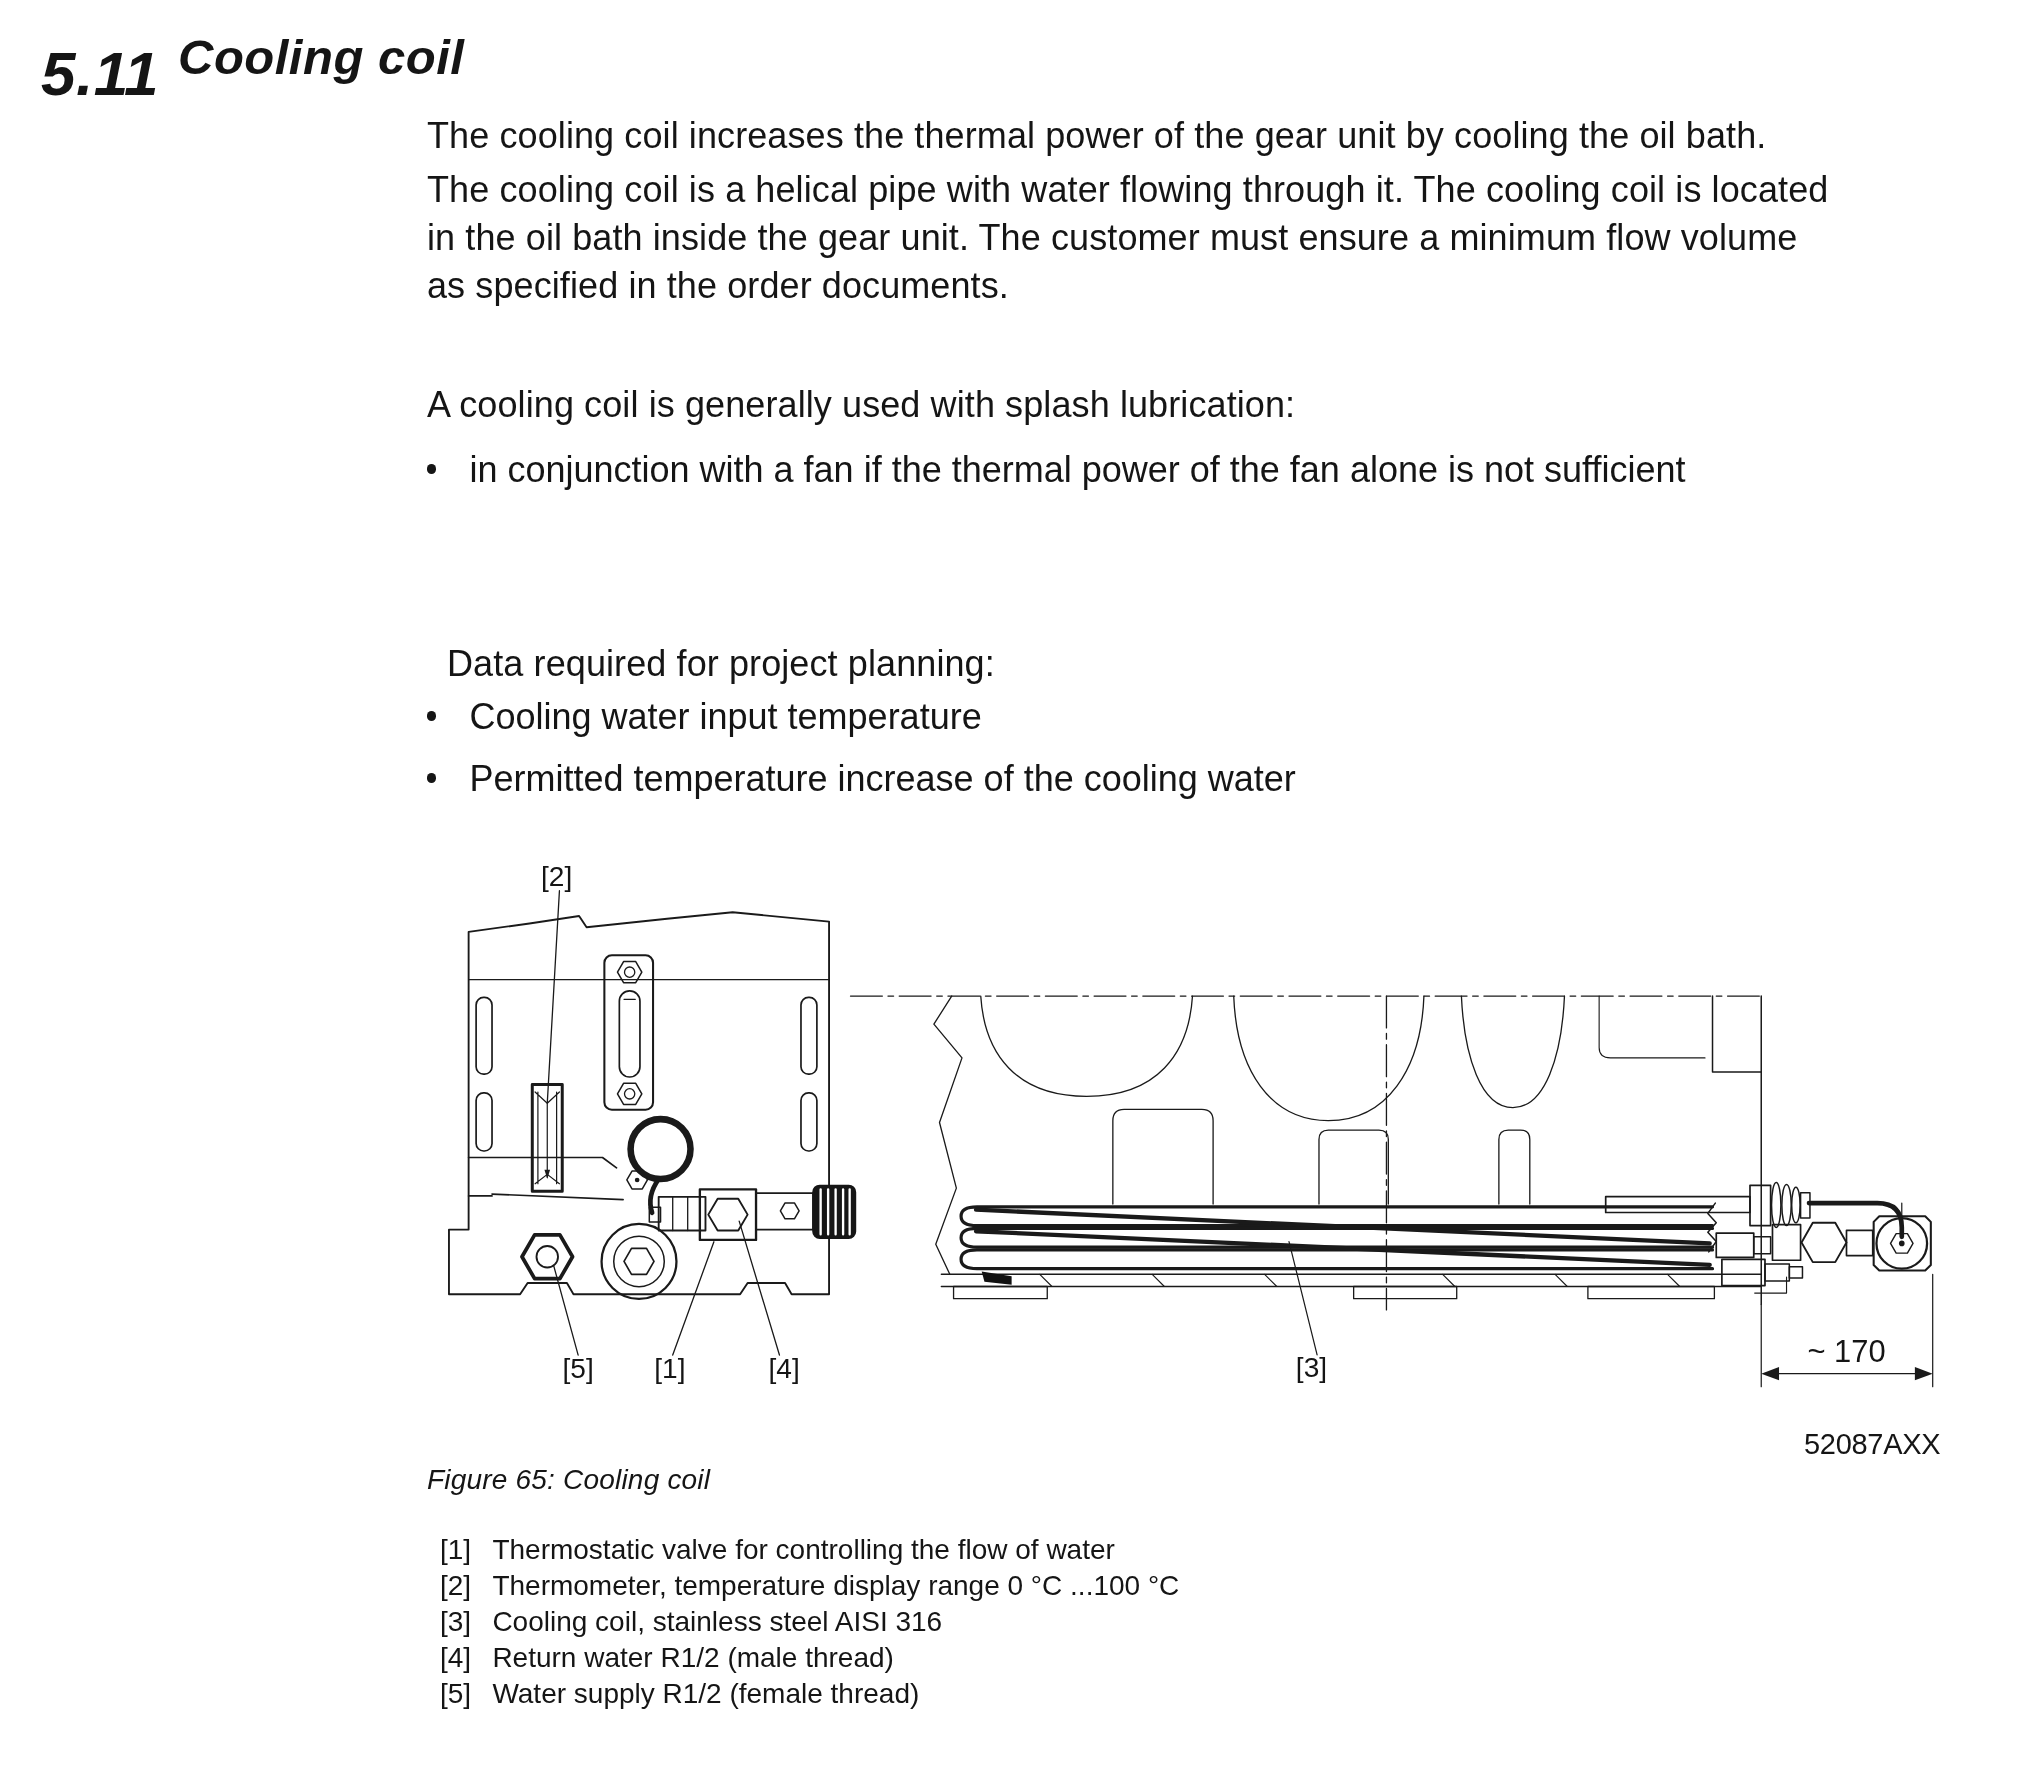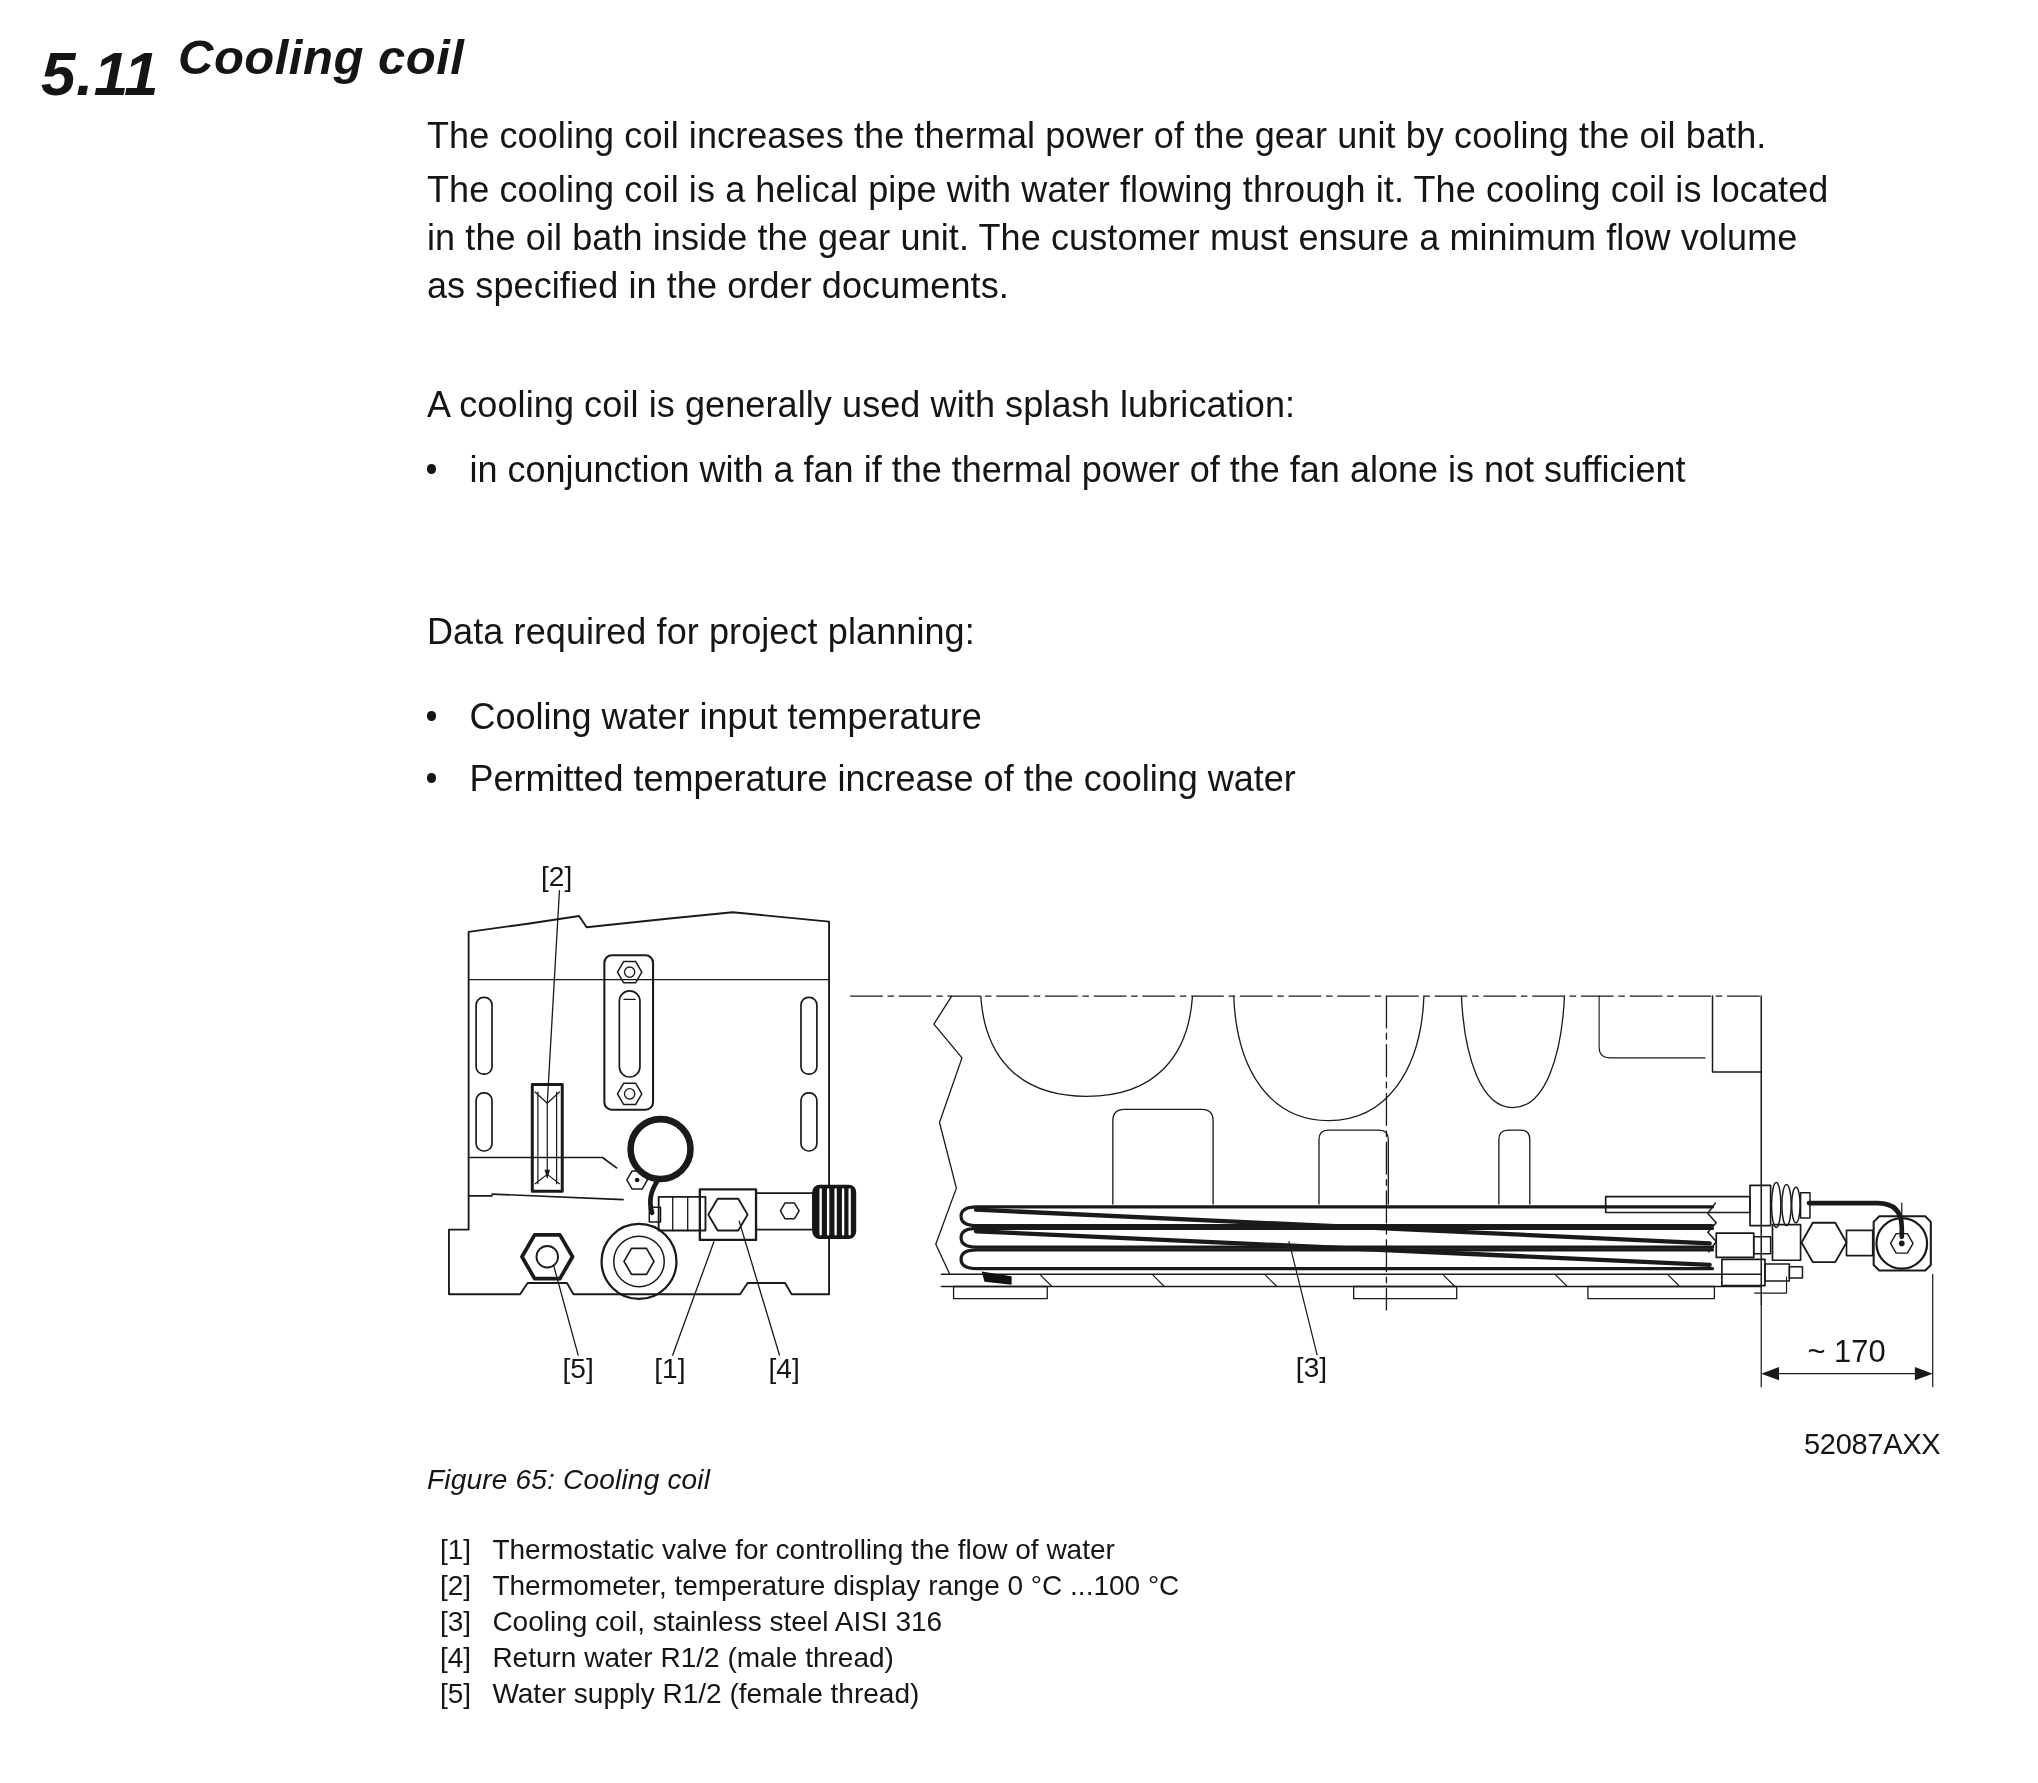--- a/index.html
+++ b/index.html
@@ -35,21 +35,21 @@
   <div class="abs body-text pre" style="top:166px;width:1574px;">The cooling coil is a helical pipe with water flowing through it. The cooling coil is located
 in the oil bath inside the gear unit. The customer must ensure a minimum flow volume
 as specified in the order documents.</div>
 
   <div class="abs body-text" style="top:381px;">A cooling coil is generally used with splash lubrication:</div>
   <div class="abs bullet-row" style="top:446px;">
     <span class="bullet-dot"></span>
     <span>in conjunction with a fan if the thermal power of the fan alone is not sufficient</span>
   </div>
 
-  <div class="abs body-text" style="top:608px;">Data required for project planning:</div>
+  <div class="abs body-text" style="top:640px;margin-left:20px;">Data required for project planning:</div>
   <div class="abs bullet-row" style="top:693px;">
     <span class="bullet-dot"></span>
     <span>Cooling water input temperature</span>
   </div>
   <div class="abs bullet-row" style="top:755px;">
     <span class="bullet-dot"></span>
     <span>Permitted temperature increase of the cooling water</span>
   </div>
 
   <svg class="drawing" style="left:431px;top:857px;" width="431" height="543" viewBox="0 0 460 580">

